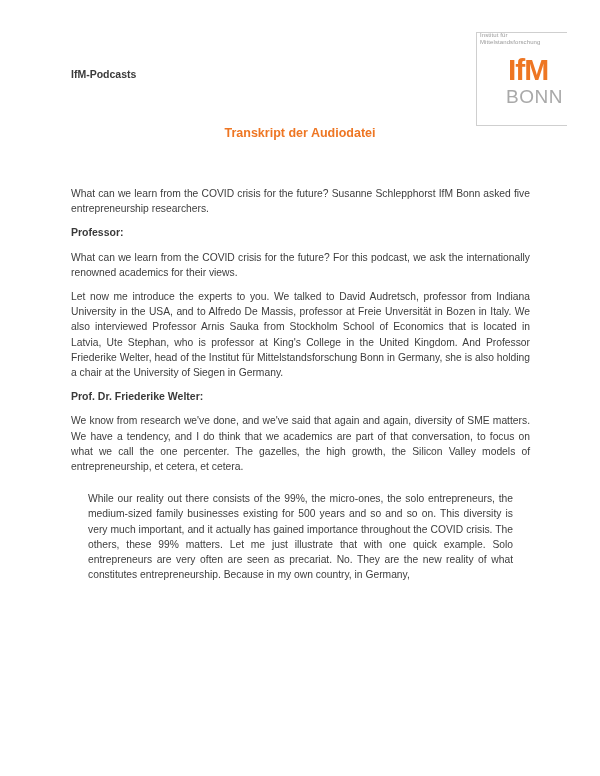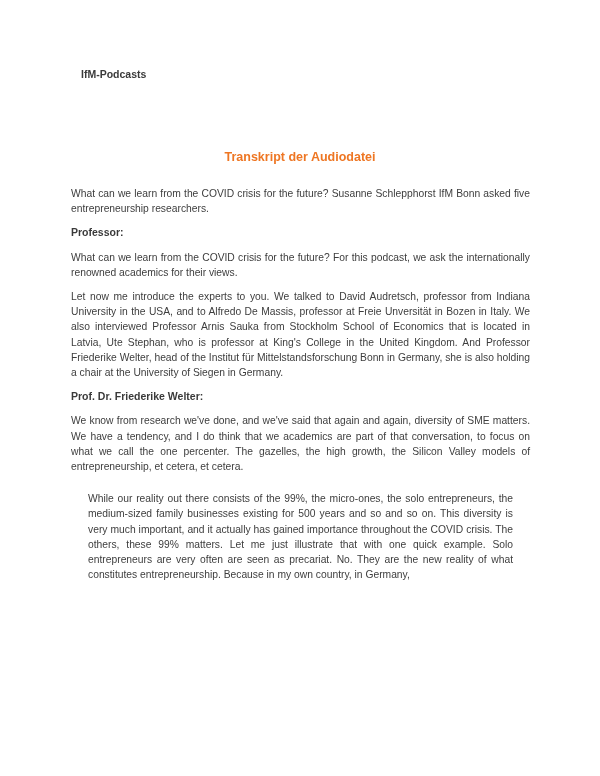--- a/index.html
+++ b/index.html
@@ -1,49 +1,58 @@
 <!DOCTYPE html>
 <html><head>
   <meta charset="utf-8">
   <style>
     html, body { margin: 0; padding: 0; background: #ffffff; }
     body { width: 600px; height: 776px; position: relative; overflow: hidden;
            font-family: "Liberation Sans", sans-serif; color: #3a3a3a; }
     .page { position: absolute; left: 0; top: 0; width: 600px; height: 776px; }
 
-    .header-label { position: absolute; left: 81px; top: 68px; font-size: 10.5px;
+    .header-label { position: absolute; left: 71px; top: 68px; font-size: 10.5px;
                     font-weight: bold; color: #3a3a3a; }
 
     .logo { position: absolute; left: 476px; top: 28px; width: 100px; height: 98px; }
     .logo-frame { position: absolute; left: 0; top: 4px; width: 90px; height: 92px;
                   border-left: 1px solid #cfcfcf; border-top: 1px solid #cfcfcf;
                   border-bottom: 1px solid #cfcfcf; }
     .logo-small { position: absolute; left: 4px; top: 4px; font-size: 6px; line-height: 7px;
                   color: #9a9a9a; white-space: nowrap; letter-spacing: 0.1px; }
     .logo-main { position: absolute; left: 32px; top: 27px; font-size: 30px; font-weight: bold;
                  color: #ee7623; letter-spacing: -1px; line-height: 30px; }
     .logo-city { position: absolute; left: 30px; top: 58px; font-size: 19px; color: #a9a9a9;
                  line-height: 22px; letter-spacing: 0.5px; }
 
     .title-block { position: absolute; left: 71px; top: 126px; width: 458px; text-align: center;
-                   color: #ee7623; font-weight: bold; font-size: 12.5px; line-height: 15px; margin-top: 24px; }
+                   color: #ee7623; font-weight: bold; font-size: 12.5px; line-height: 15px; }
 
     .content { position: absolute; left: 71px; top: 186px; width: 459px; font-size: 10.3px;
                line-height: 15.2px; color: #3d3d3d; text-align: justify; }
     .content h2 { font-size: 10.5px; font-weight: bold; margin: 0 0 9px 0; color: #3a3a3a; }
     .content p { margin: 0 0 9px 0; }
     .content p.last { margin: 17px; }
   </style>
 </head>
 <body>
 
 <div class="page">
 
   <div class="header-label">IfM-Podcasts</div>
 
+  <div class="logo">
+    <div class="logo-frame"></div>
+    <div class="logo-small">
+      <div>Institut für</div>
+      <div>Mittelstandsforschung</div>
+    </div>
+    <div class="logo-main">IfM</div>
+    <div class="logo-city">BONN</div>
+  </div>
 
   <div class="title-block">
     <div>Transkript der Audiodatei</div>
   </div>
 
   <div class="content">
     <p>What can we learn from the COVID crisis for the future? Susanne Schlepphorst IfM Bonn asked five entrepreneurship researchers.</p>
 
     <h2>Professor:</h2>
     <p>What can we learn from the COVID crisis for the future? For this podcast, we ask the internationally renowned academics for their views.</p>

